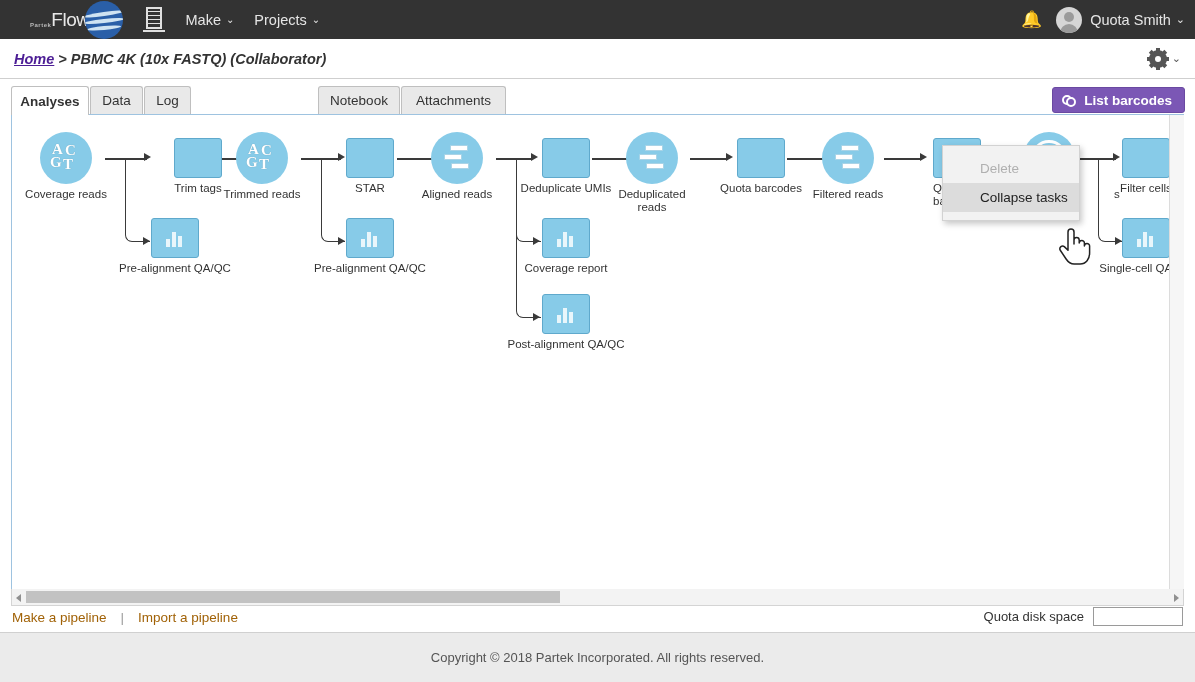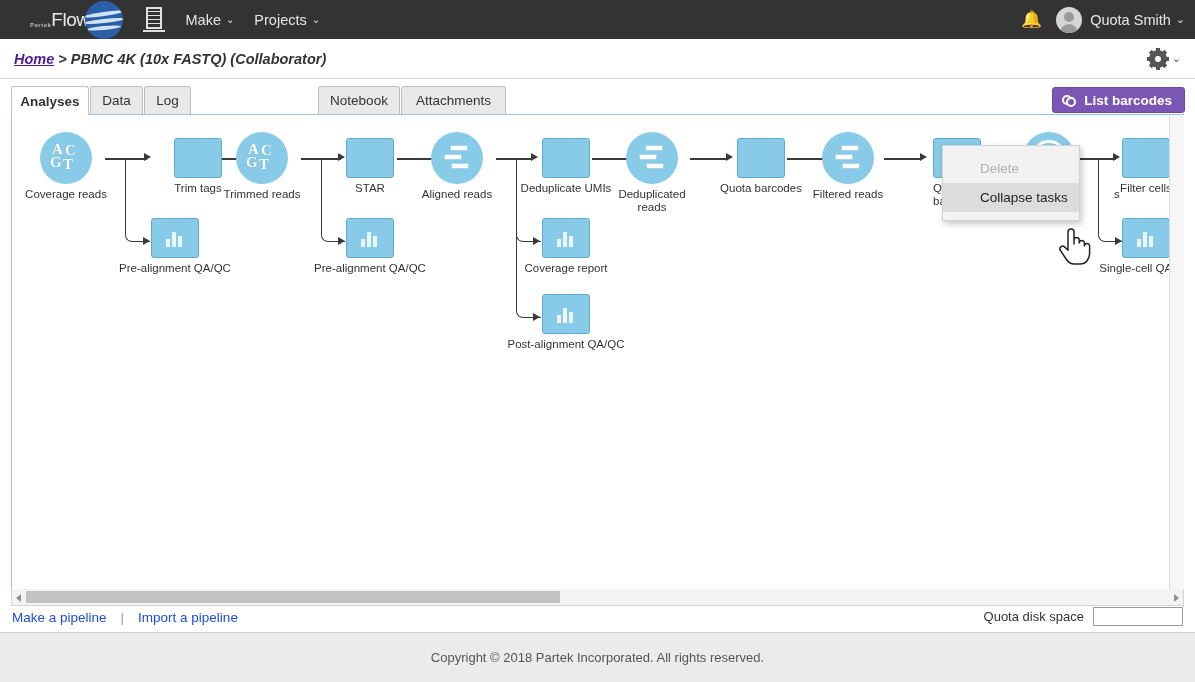--- a/index.html
+++ b/index.html
@@ -169,21 +169,21 @@
   #hscroll .thumb { position: absolute; left: 14px; top: 2px; width: 534px; height: 12px; background: #c2c2c2; }
   #hscroll .arr-l { position:absolute; left:4px; top:5px; width:0;height:0; border-top:4px solid transparent; border-bottom:4px solid transparent; border-right:5px solid #909090;}
   #hscroll .arr-r { position:absolute; right:4px; top:5px; width:0;height:0; border-top:4px solid transparent; border-bottom:4px solid transparent; border-left:5px solid #909090;}
   #vscroll {
     position: absolute; left: 1169px; top: 115px; width: 15px; height: 474px;
     background: #f6f6f6; border-left: 1px solid #dcdcdc;
   }
 
   
   #bottom-links { position: absolute; left: 12px; top: 606px; font-size: 13.5px; color: #444; display: flex; align-items: center; height: 22px;}
-  #bottom-links a { color: #1d4ed8; text-decoration: none; cursor: pointer;}
+  #bottom-links a { color: #a16207; text-decoration: none; cursor: pointer;}
   #bottom-links .sep { margin: 0 14px; color: #999; }
   #quota { position: absolute; right: 12px; top: 607px; display: flex; align-items: center; font-size: 13px; color: #333;}
   #quota-box { width: 90px; height: 19px; border: 1px solid #9a9a9a; background: #fff; margin-left: 9px;}
 
   #footer {
     position: absolute; left: 0; top: 632px; width: 1195px; height: 50px;
     background: #ebebeb; border-top: 1px solid #d0d0d0;
     display: flex; align-items: center; justify-content: center;
     font-size: 13px; color: #555;
   }

